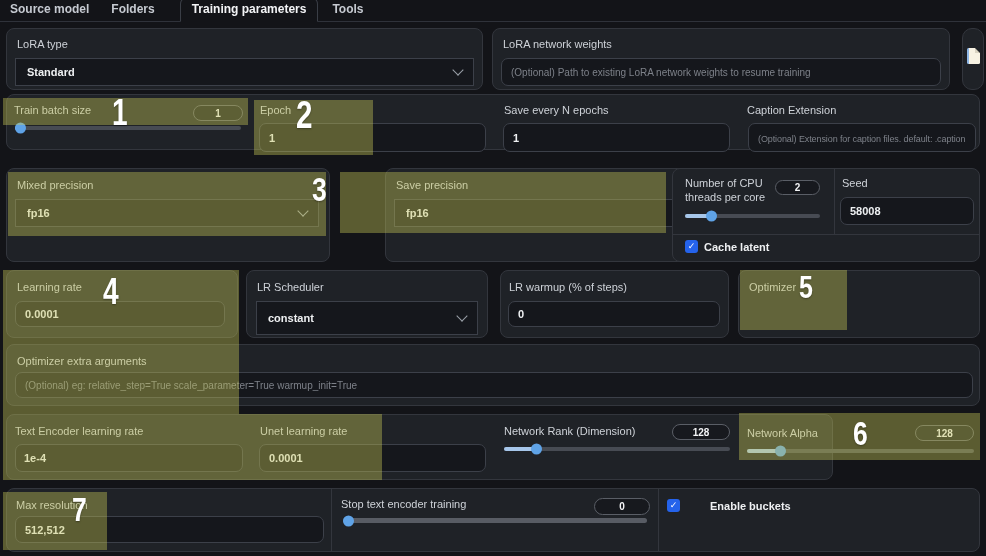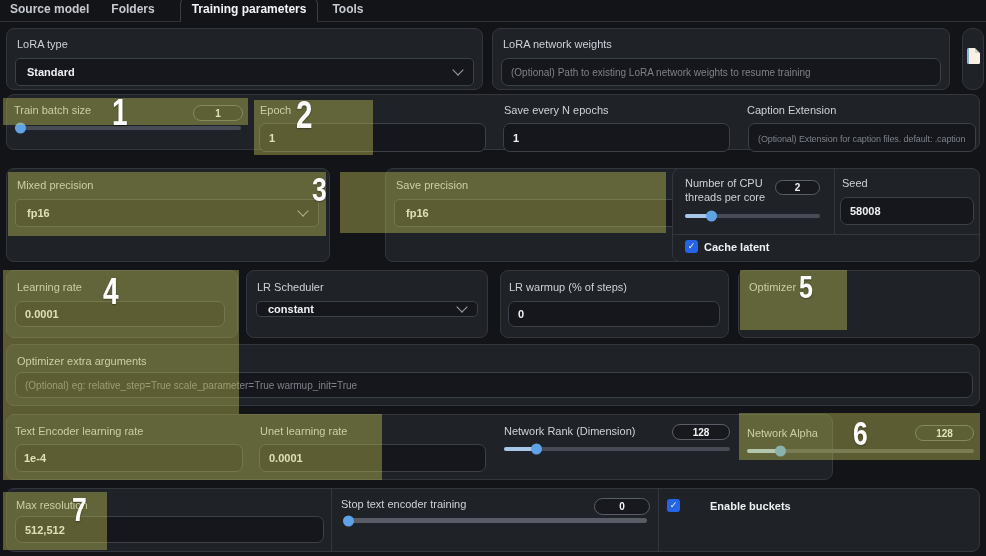--- a/index.html
+++ b/index.html
@@ -14,21 +14,21 @@
               background:#131418;color:#f3f4f6;margin:0 3px -1px 14px;}
   
   .panel{position:absolute;background:#1f2227;border:1px solid #33363d;border-radius:8px;box-sizing:border-box;}
   .lbl{position:absolute;font-size:11px;color:#ced2d8;white-space:nowrap;line-height:1.25;}
   .lbl.wrap{white-space:normal;}
   .field{position:absolute;background:#15171c;border:1px solid #3c4049;border-radius:7px;
          color:#eef0f2;font-size:11px;font-weight:700;padding:0 9px;box-sizing:border-box;
          font-family:"Liberation Sans","DejaVu Sans",sans-serif;outline:none;}
   .field::placeholder{color:#7d8189;font-weight:400;font-size:10px;}
   .field.ph-s::placeholder{font-size:9px;letter-spacing:-0.1px;}
-  .select{position:absolute;background:#15171c;border:1px solid #3c4049;border-radius:5px;
+  .select{position:absolute;background:#15171c;border:1px solid #3c4049;border-radius:0;
           display:flex;align-items:center;justify-content:space-between;padding:0 11px;box-sizing:border-box;}
   .selval{font-size:11px;font-weight:700;color:#eef0f2;}
   .chev{width:7px;height:7px;border-right:1.7px solid #9aa0a8;border-bottom:1.7px solid #9aa0a8;
         transform:rotate(45deg);margin-top:-4px;flex:none;}
   .badge{position:absolute;border:1px solid #5a5e66;border-radius:10px;background:#17191e;
          display:flex;align-items:center;justify-content:center;font-size:10px;font-weight:700;color:#f3f4f6;box-sizing:border-box;}
   .track{position:absolute;height:4px;border-radius:3px;background:#474b53;}
   .track.light{background:#585c64;height:5px;}
   .fill{position:absolute;left:0;top:0;height:100%;border-radius:3px;background:#a6c6ea;}
   .knob{position:absolute;top:50%;transform:translateY(-50%);width:11px;height:11px;border-radius:50%;background:#5fa3e7;}
@@ -130,21 +130,21 @@
   <div class="lbl" style="left:31px;top:72px;font-weight:700;color:#eef0f2;">Cache latent</div>
 </div>
 
 <div class="panel" style="left:6px;top:270px;width:232px;height:68px;">
   <div class="lbl" style="left:10px;top:10px;">Learning rate</div>
   <input class="field" readonly="" style="left: 8px; top: 30px; width: 210px; height: 26px;" value="0.0001">
 </div>
 
 <div class="panel" style="left:246px;top:270px;width:242px;height:68px;">
   <div class="lbl" style="left:10px;top:10px;">LR Scheduler</div>
-  <div class="select" style="left:9px;top:30px;width:222px;height:16px;">
+  <div class="select" style="left:9px;top:30px;width:222px;height:34px;">
     <span class="selval">constant</span>
     <span class="chev"></span>
   </div>
 </div>
 
 <div class="panel" style="left:500px;top:270px;width:229px;height:68px;">
   <div class="lbl" style="left:8px;top:10px;">LR warmup (% of steps)</div>
   <input class="field" readonly="" style="left: 7px; top: 30px; width: 212px; height: 26px;" value="0">
 </div>
 

